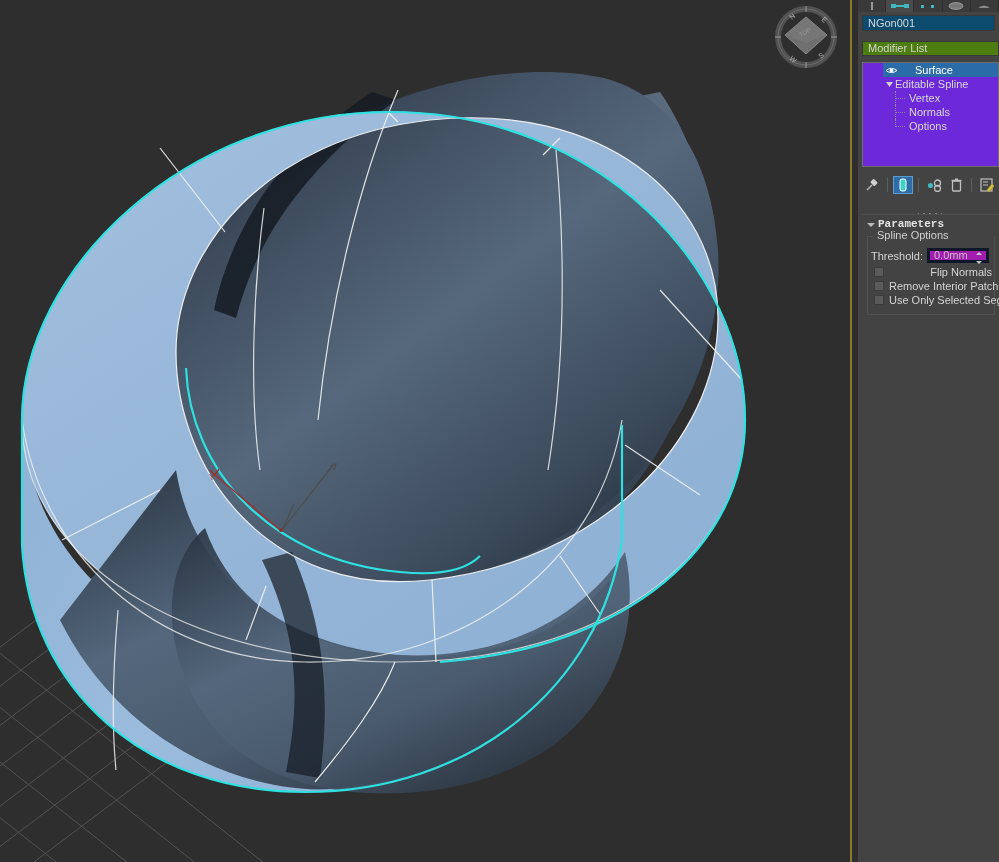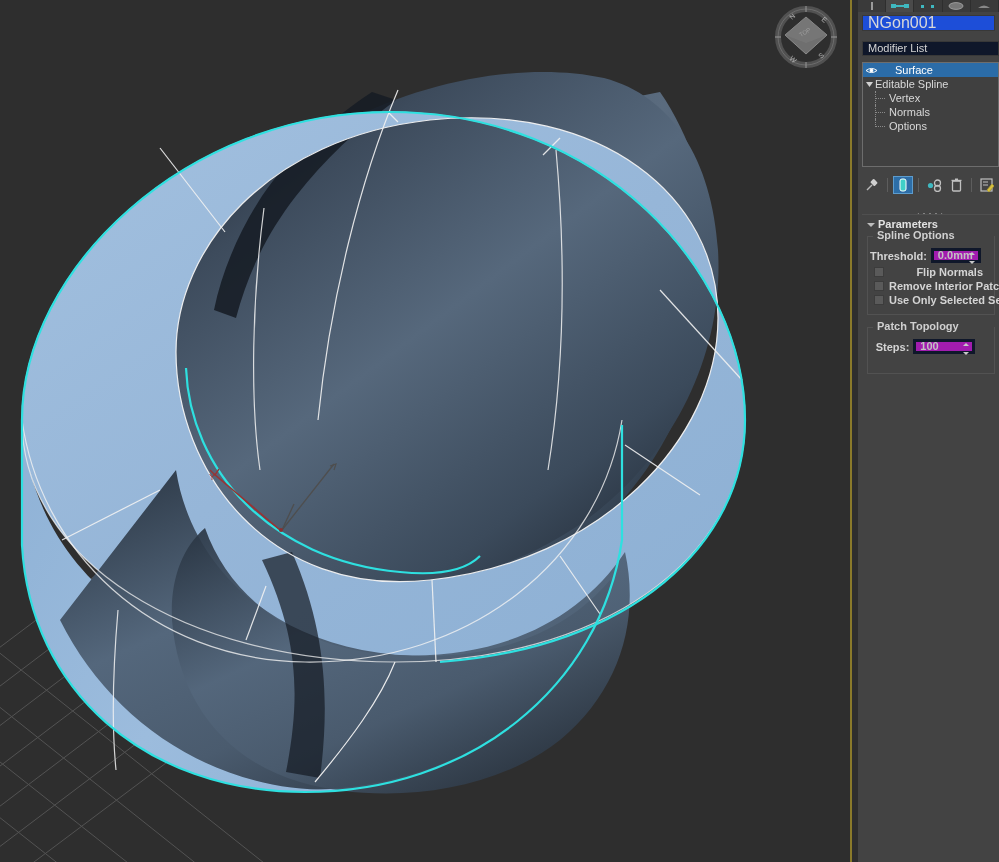--- a/index.html
+++ b/index.html
@@ -49,45 +49,46 @@
   .panel-tab {
     flex: 1; height: 12px; position: relative;
     border-right: 1px solid #2e2e2e;
     display: flex; align-items: center; justify-content: center;
   }
   .panel-tab.active { background: #4a4a4a; }
 
   .name-field {
     position: absolute; left: 4px; top: 15px;
     width: 133px; height: 16px;
-    background: #1d4ed8;
+    background: #0c4a6e;
     border: 1px solid #383838;
     color: #d8d8d8;
-    font-size: 16px;
+    font-size: 11px;
     line-height: 14px;
     padding-left: 5px;
   }
   .modlist-field {
     position: absolute; left: 4px; top: 41px;
     width: 137px; height: 15px;
-    background: #0f172a;
+    background: #4d7c0f;
     border: 1px solid #383838;
     color: #d4d4d4;
     font-size: 11px;
     line-height: 13px;
     padding-left: 5px;
   }
 
   
   #mod-stack {
     position: absolute; left: 862px; top: 62px;
     width: 137px; height: 105px;
-    background: #404040;
+    background: #6d28d9;
     border: 1px solid #6d6d6d;
     overflow: hidden;
+    padding-left: 20px;
   }
   .stack-row {
     height: 14px; line-height: 14px;
     font-size: 11px;
     color: #d8d8d8;
     display: flex; align-items: center;
     white-space: nowrap;
   }
   .stack-row.selected { background: #2b6ca8; color: #ffffff; }
   .eye-ico { width: 16px; display:flex; align-items:center; justify-content:center; }
@@ -121,34 +122,33 @@
     position: absolute; left: 862px; top: 205px; width: 137px; height: 8px;
   }
   #rollout {
     position: absolute; left: 862px; top: 214px;
     width: 137px; height: 180px;
     background: #434343;
     border-top: 1px solid #4f4f4f;
   }
   .rollout-title {
     font-size: 11px; font-weight: bold; color: #e2e2e2;
-    padding: 3px 0 4px 16px; position: relative;
+    padding: 3px 0 4px 16px; position: relative; font-family: Liberation Mono, monospace;
   }
   .rollout-title .caret {
     position:absolute; left:5px; top:8px;
     width:0;height:0;border-left:4px solid transparent;border-right:4px solid transparent;
     border-top:4px solid #bcbcbc;
   }
   .group-box {
     position: relative;
     margin: 2px 4px 12px 5px;
     border: 1px solid #525252;
     border-top: none;
-    padding: 7px 11px 6px 2px;
-    font-weight: bold;
+    padding: 7px 2px 6px 2px;
   }
   .group-box:before, .group-box:after {
     content:""; position:absolute; top:0; height:1px; background:#525252;
   }
   .group-box:before { left:0; width:5px; }
   .group-legend {
     position:absolute; top:-7px; left:5px;
     background:#434343; padding:0 4px;
     font-size:11px; color:#d0d0d0; white-space:nowrap;
   }
@@ -551,29 +551,15 @@
       <div class="cb-row">
         <span class="cb-box"></span>
         <span class="cb-label">Remove Interior Patches</span>
       </div>
       <div class="cb-row">
         <span class="cb-box"></span>
         <span class="cb-label">Use Only Selected Segs.</span>
       </div>
     </div>
 
-    <div class="group-box" style="margin-top:12px;padding-bottom:16px;">
-      <span class="group-legend">Patch Topology</span>
-
-      <div class="field-row">
-        <span class="field-label">Steps:</span>
-        <span class="spin-field">
-          <span>100</span>
-          <span class="spin-arrows">
-            <span class="up"></span>
-            <span class="dn"></span>
-          </span>
-        </span>
-      </div>
-    </div>
   </div>
 
 </div>
 
 </body></html>

